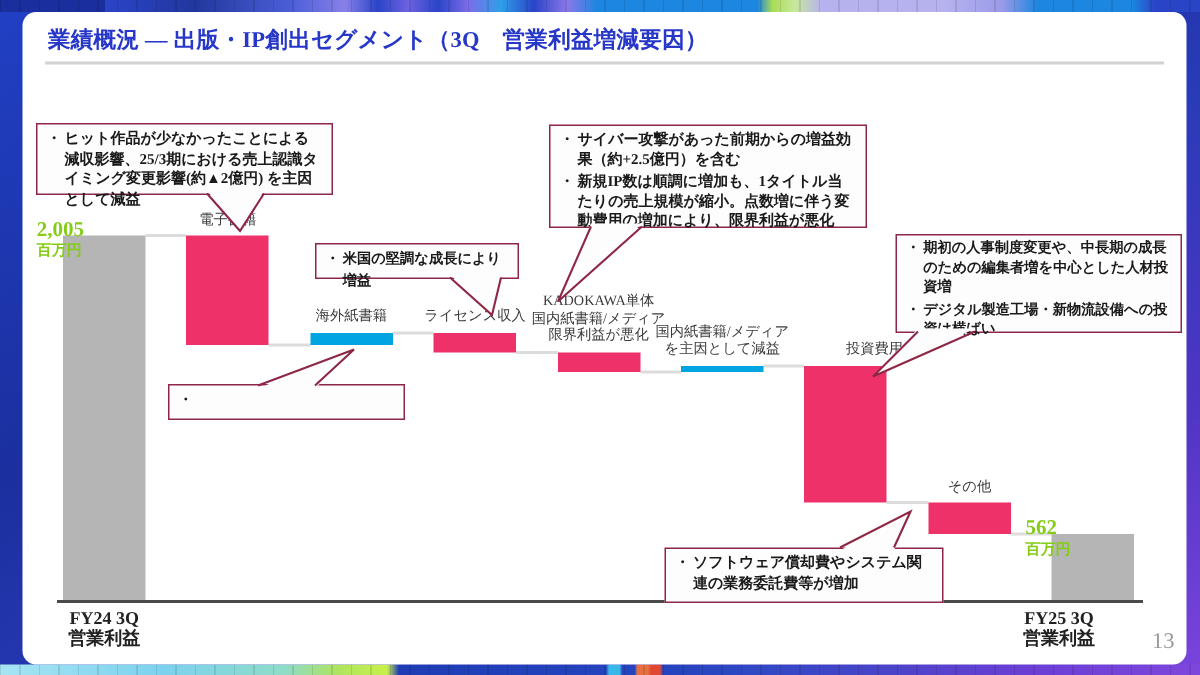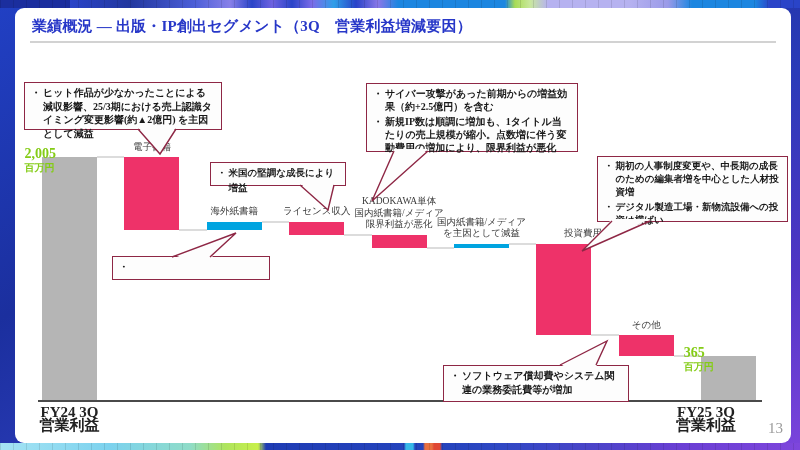--- a/index.html
+++ b/index.html
@@ -29,21 +29,21 @@
   #callout-invest .bullet + .bullet{margin-top:2px;}
   #callout-other{left:443px;top:365px;width:186px;height:37px;font-size:10px;line-height:14px;}
   #tails{position:absolute;left:0;top:0;width:800px;height:450px;z-index:6;pointer-events:none;}
   #chart{position:absolute;left:0;top:0;width:800px;height:450px;z-index:2;}
   .connector{position:absolute;height:2px;background:#DCDCDC;}
   .wbar{position:absolute;}
   .bar-name{position:absolute;text-align:center;font-size:9.5px;line-height:11.5px;color:#3A3A3A;}
   .bar-value{position:absolute;text-align:left;color:#84cc16;margin-top:19px;}
   .val-num{font-size:14px;font-weight:bold;line-height:14px;}
   .val-unit{font-size:10px;font-weight:bold;line-height:13px;}
-  .axis-label{position:absolute;text-align:center;font-size:15px;font-weight:bold;line-height:12.5px;color:#222;}
+  .axis-label{position:absolute;text-align:center;font-size:12px;font-weight:bold;line-height:12.5px;color:#222;}
   .axis-line{position:absolute;left:38px;top:400px;width:724px;height:2px;background:#4A4A4A;z-index:3;}
   .page-number{position:absolute;left:768px;top:420px;font-size:15px;color:#9A9A9A;z-index:4;}
 </style>
 </head>
 <body>
 
 <div id="stage">
   <div class="frame"></div>
   <div class="band-top"></div>
   <div class="seams" style="top:0;height:8px;"></div>
@@ -98,21 +98,21 @@
       <div class="wbar" style="left: 536.4px; top: 243.91px; width: 55px; height: 91.355px; background: rgb(238, 50, 105);"></div>
       <div class="bar-name" style="left: 523px; top: 228.41px; width: 120px;">
         <div>投資費用</div>
       </div>
       <div class="wbar" style="left: 618.8px; top: 335.265px; width: 55px; height: 20.57px; background: rgb(238, 50, 105);"></div>
       <div class="bar-name" style="left: 586.3px; top: 319.765px; width: 120px;">
         <div>その他</div>
       </div>
       <div class="wbar" style="left: 701.2px; top: 355.835px; width: 55px; height: 44.165px; background: rgb(181, 181, 181);"></div>
       <div class="bar-value" style="left: 683.7px; top: 326.835px; width: 90px;">
-        <div class="val-num">365</div>
+        <div class="val-num">562</div>
         <div class="val-unit">百万円</div>
       </div>
       <div class="axis-label" style="left: 651px; top: 406px; width: 110px;">
         <div>FY25 3Q</div>
         <div>営業利益</div>
       </div>
     </div>
   <div class="axis-line"></div>
 
   <div class="callout" id="callout-hit">

